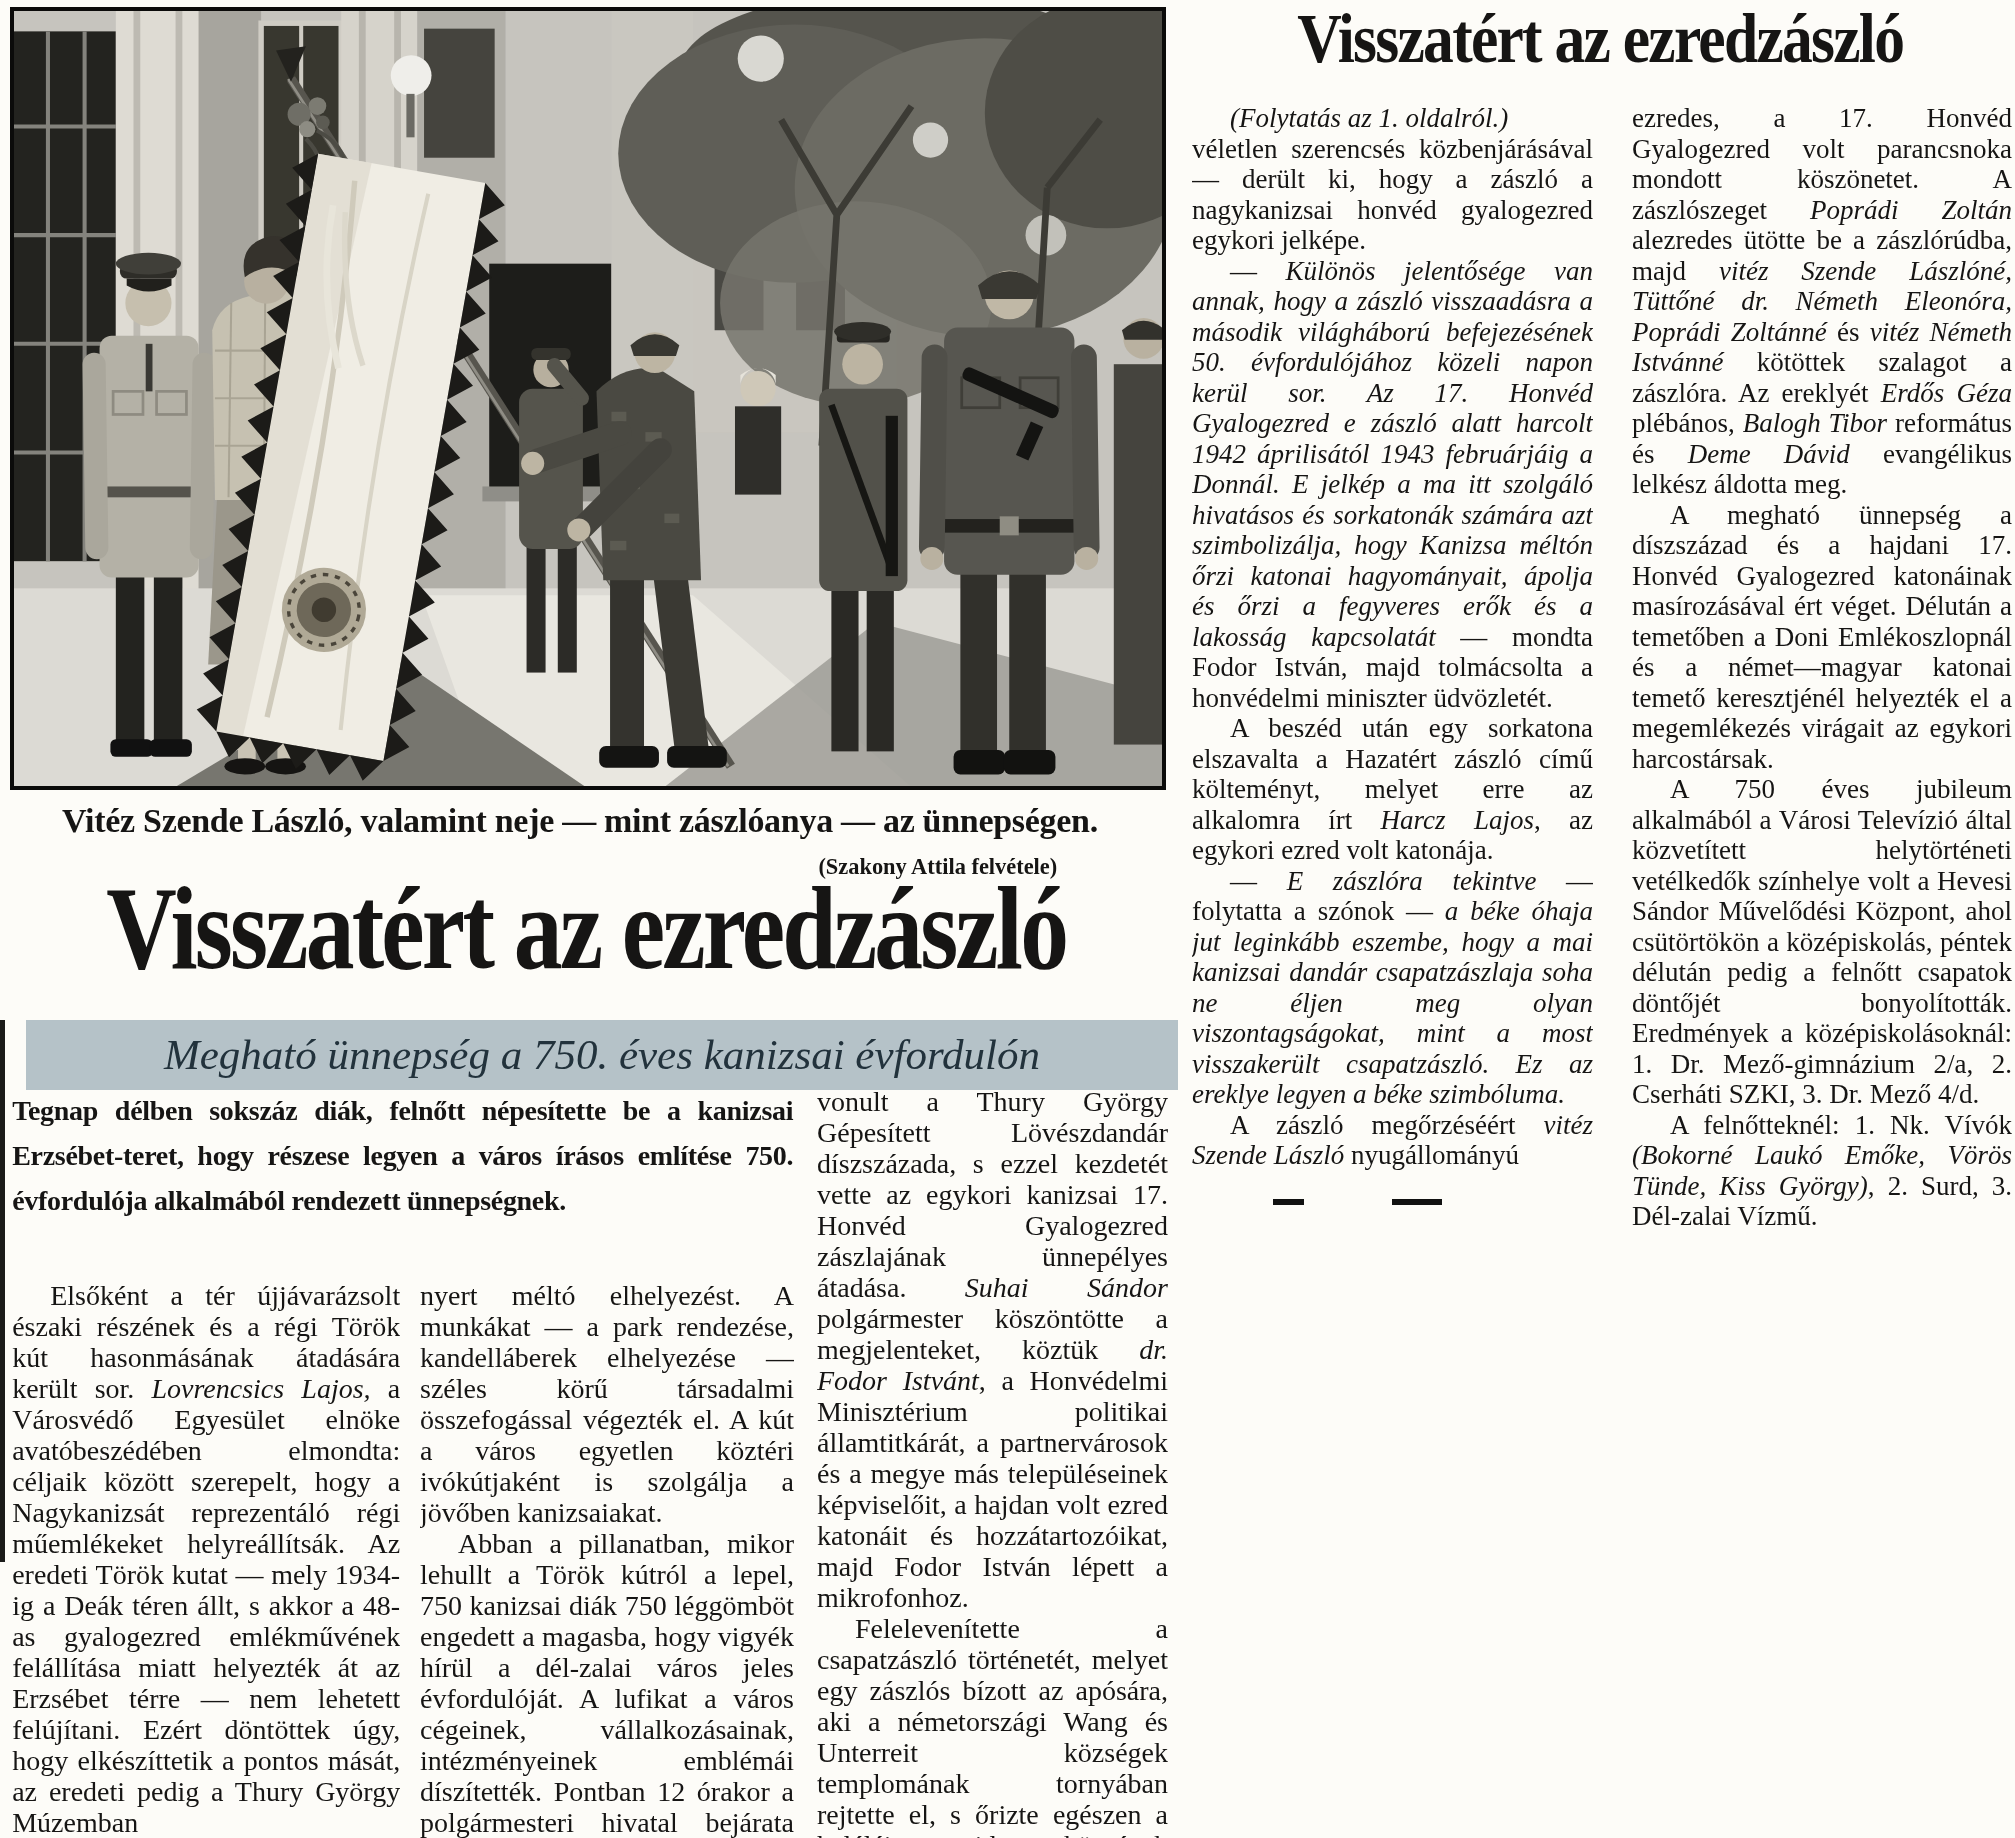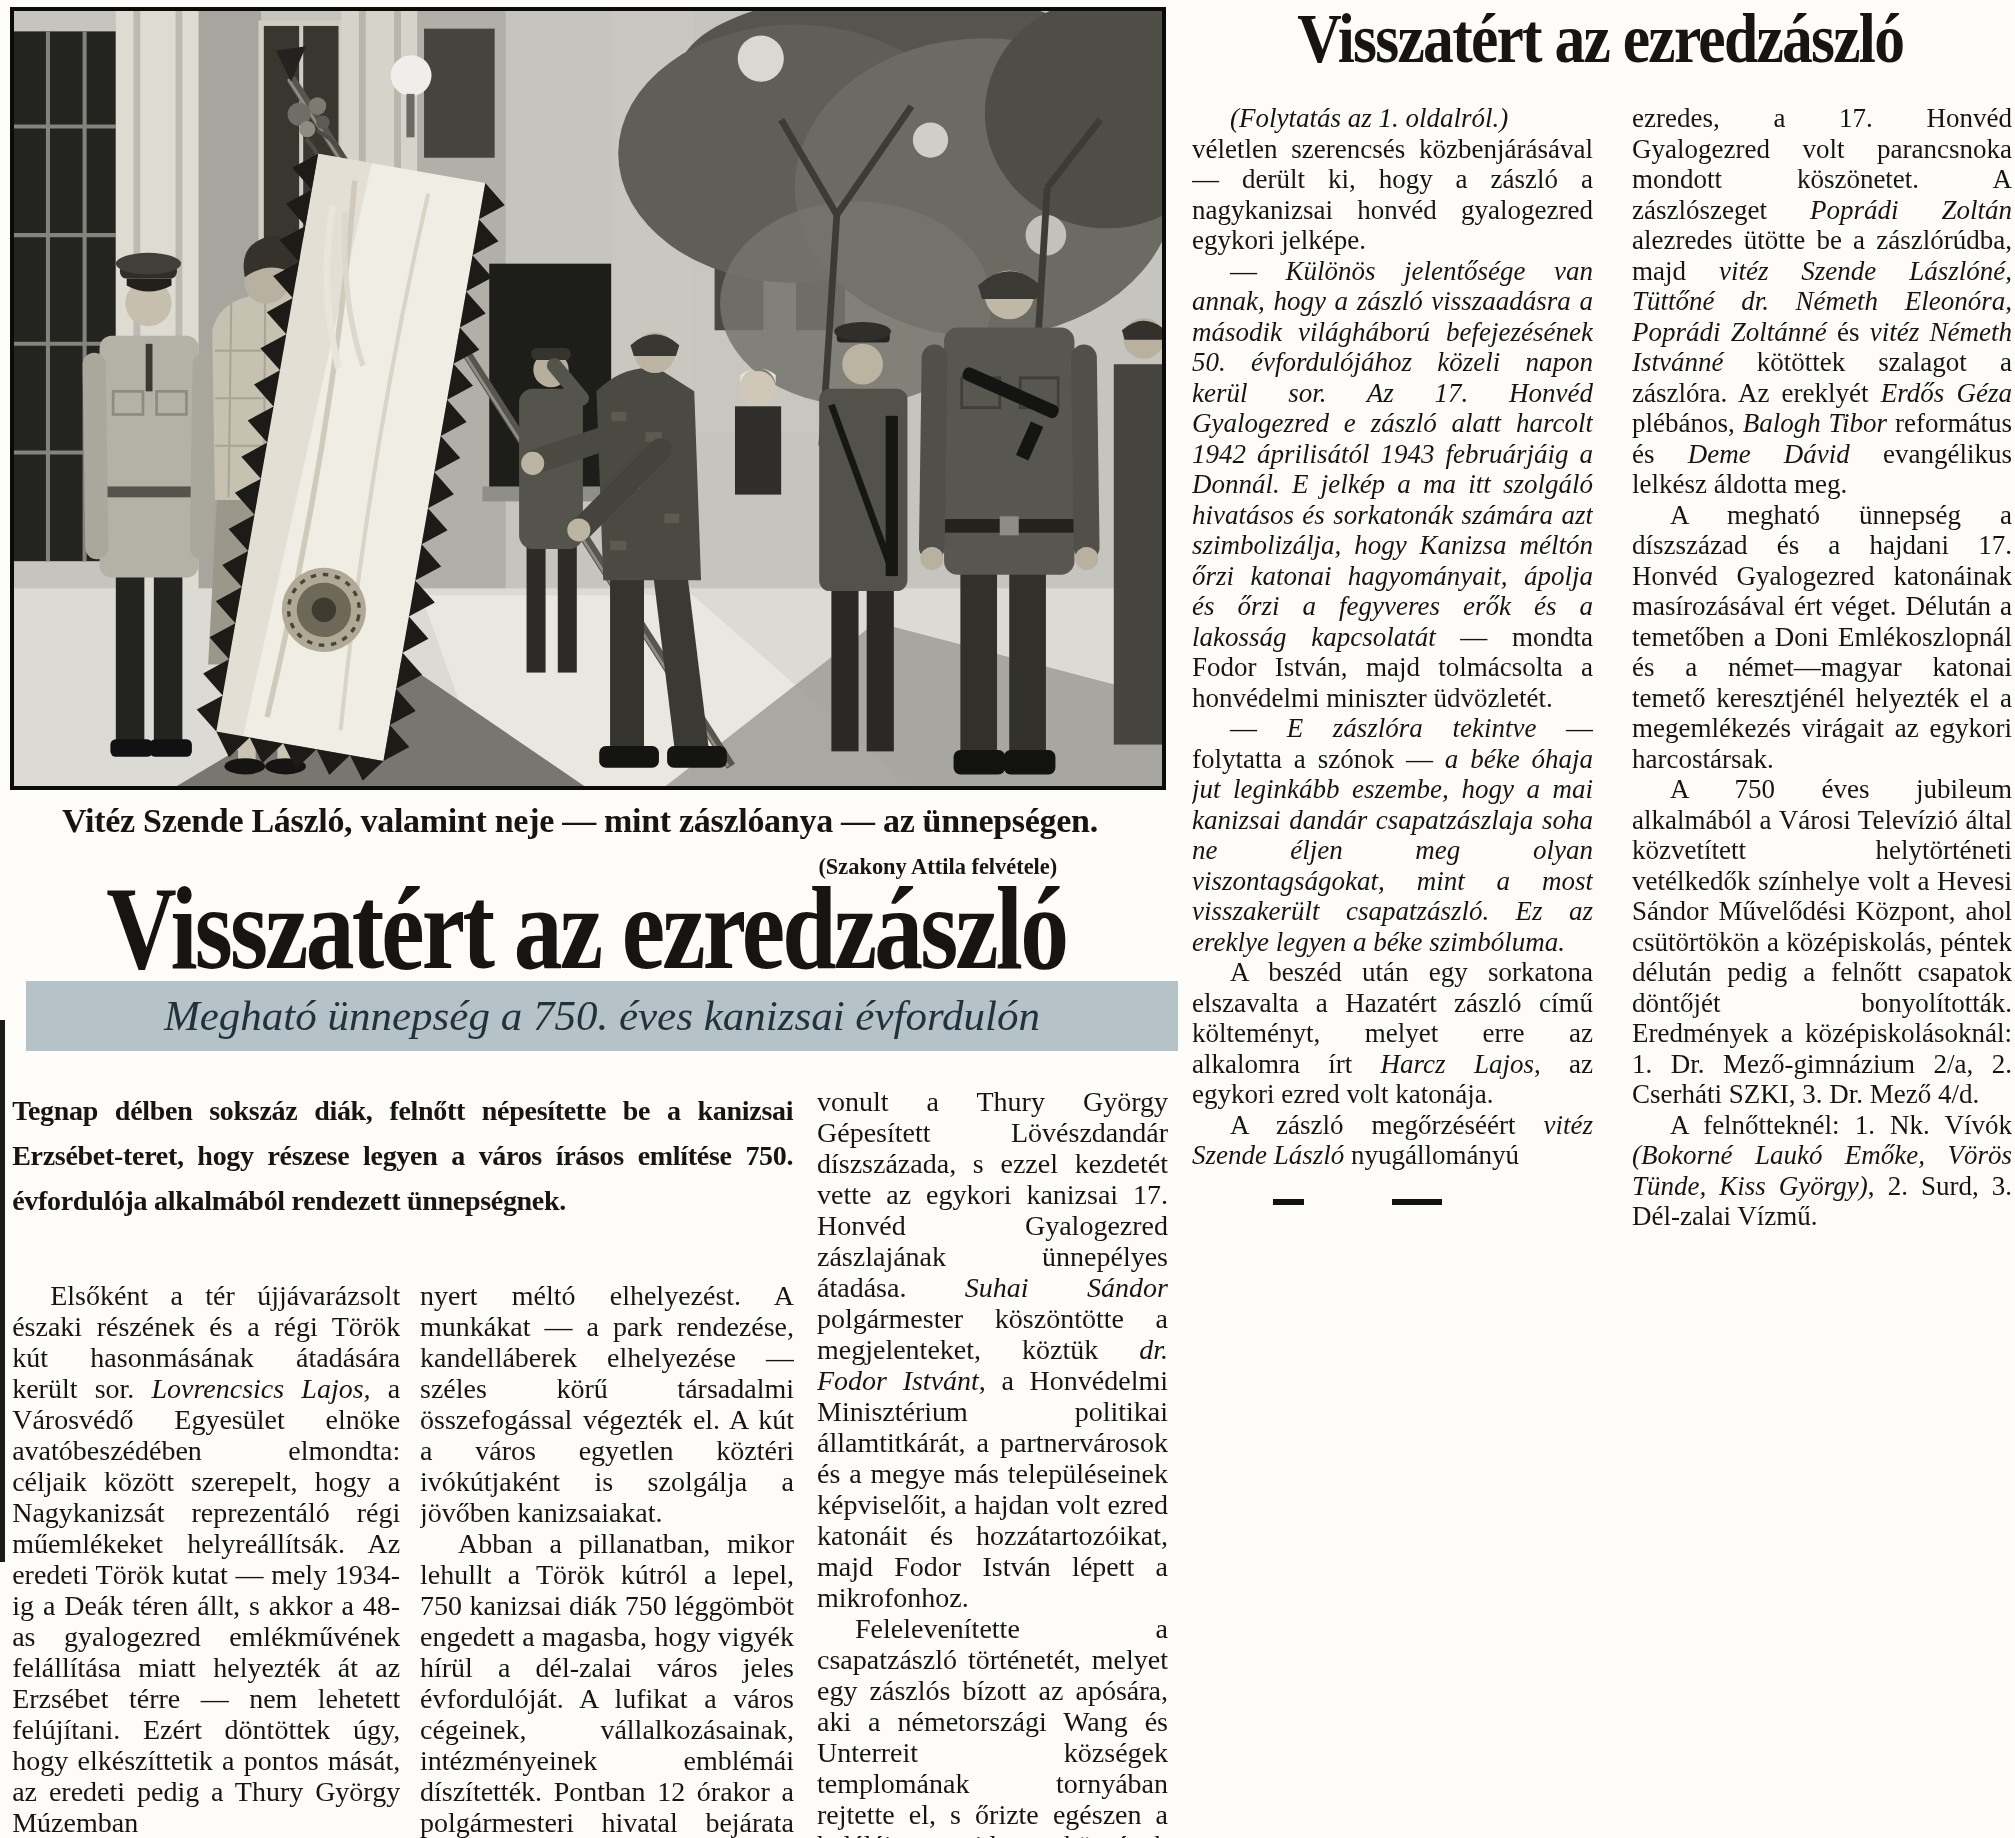--- a/index.html
+++ b/index.html
@@ -21,21 +21,21 @@
   #photo-caption{left:2px;top:802px;width:1156px;text-align:center;
     font-weight:700;font-size:34px;letter-spacing:-0.3px;}
   #photo-credit{left:10.2px;top:854px;width:1047px;text-align:right;
     font-weight:700;font-size:22.4px;}
 
   
   #main-headline{left:0;top:869px;width:1173px;text-align:center;white-space:nowrap;}
   #main-headline span{display:inline-block;transform:scaleX(.82);transform-origin:center;
     font-weight:700;font-size:119px;line-height:1;letter-spacing:-3.4px;}
 
-  #subheadline-box{left:26px;top:981px;width:1152px;height:70px;background:#b5c2c8;
+  #subheadline-box{left:26px;top:1020px;width:1152px;height:70px;background:#b5c2c8;
     text-align:center;}
   #subheadline-box span{font-style:italic;font-size:43px;line-height:70px;color:#22323c;}
 
   #lead{left:12.2px;top:1088px;width:781px;font-weight:700;font-size:28px;line-height:45px;
     text-align:justify;letter-spacing:-0.3px;}
   #lead p{text-indent:0;}
 
   .body-col{font-size:28px;line-height:31px;text-align:justify;overflow:hidden;}
   #col-a{left:12.2px;top:1280px;width:388px;height:561px;}
   #col-b{left:420px;top:1280px;width:374px;height:561px;}
@@ -304,22 +304,22 @@
 
 <div class="abs" id="right-headline">
   <span>Visszatért az ezredzászló</span>
 </div>
 
 <div class="abs rt-col" id="right-col-1">
   <div>
       <p><span class="it">(Folytatás az 1. oldalról.)</span></p>
       <p class="noind"><span>véletlen szerencsés közbenjárásával — derült ki, hogy a zászló a nagykanizsai honvéd gyalogezred egykori jelképe.</span></p>
       <p><span>— </span><span class="it">Különös jelentősége van annak, hogy a zászló visszaadásra a második világháború befejezésének 50. évfordulójához közeli napon kerül sor. Az 17. Honvéd Gyalogezred e zászló alatt harcolt 1942 áprilisától 1943 februárjáig a Donnál. E jelkép a ma itt szolgáló hivatásos és sorkatonák számára azt szimbolizálja, hogy Kanizsa méltón őrzi katonai hagyományait, ápolja és őrzi a fegyveres erők és a lakosság kapcsolatát</span><span> — mondta Fodor István, majd tolmácsolta a honvédelmi miniszter üdvözletét.</span></p>
+      <p><span>A beszéd után egy sorkatona elszavalta a Hazatért zászló című költeményt, melyet erre az alkalomra írt </span><span class="it">Harcz Lajos</span><span>, az egykori ezred volt katonája.</span></p>
       <p><span>— </span><span class="it">E zászlóra tekintve</span><span> — folytatta a szónok — </span><span class="it">a béke óhaja jut leginkább eszembe, hogy a mai kanizsai dandár csapatzászlaja soha ne éljen meg olyan viszontagságokat, mint a most visszakerült csapatzászló. Ez az ereklye legyen a béke szimbóluma.</span></p>
-      <p><span>A beszéd után egy sorkatona elszavalta a Hazatért zászló című költeményt, melyet erre az alkalomra írt </span><span class="it">Harcz Lajos</span><span>, az egykori ezred volt katonája.</span></p>
       <p><span>A zászló megőrzéséért </span><span class="it">vitéz Szende László</span><span> nyugállományú</span></p>
     </div>
   <div id="divider-dashes"><i class="d1"></i><i class="d2"></i></div>
 </div>
 
 <div class="abs rt-col" id="right-col-2">
   <div>
       <p class="noind"><span>ezredes, a 17. Honvéd Gyalogezred volt parancsnoka mondott köszönetet. A zászlószeget </span><span class="it">Poprádi Zoltán</span><span> alezredes ütötte be a zászlórúdba, majd </span><span class="it">vitéz Szende Lászlóné, Tüttőné dr. Németh Eleonóra, Poprádi Zoltánné</span><span> és </span><span class="it">vitéz Németh Istvánné</span><span> kötöttek szalagot a zászlóra. Az ereklyét </span><span class="it">Erdős Géza</span><span> plébános, </span><span class="it">Balogh Tibor</span><span> református és </span><span class="it">Deme Dávid</span><span> evangélikus lelkész áldotta meg.</span></p>
       <p><span>A megható ünnepség a díszszázad és a hajdani 17. Honvéd Gyalogezred katonáinak masírozásával ért véget. Délután a temetőben a Doni Emlékoszlopnál és a német—magyar katonai temető keresztjénél helyezték el a megemlékezés virágait az egykori harcostársak.</span></p>
       <p><span>A 750 éves jubileum alkalmából a Városi Televízió által közvetített helytörténeti vetélkedők színhelye volt a Hevesi Sándor Művelődési Központ, ahol csütörtökön a középiskolás, péntek délután pedig a felnőtt csapatok döntőjét bonyolították. Eredmények a középiskolásoknál: 1. Dr. Mező-gimnázium 2/a, 2. Cserháti SZKI, 3. Dr. Mező 4/d.</span></p>

